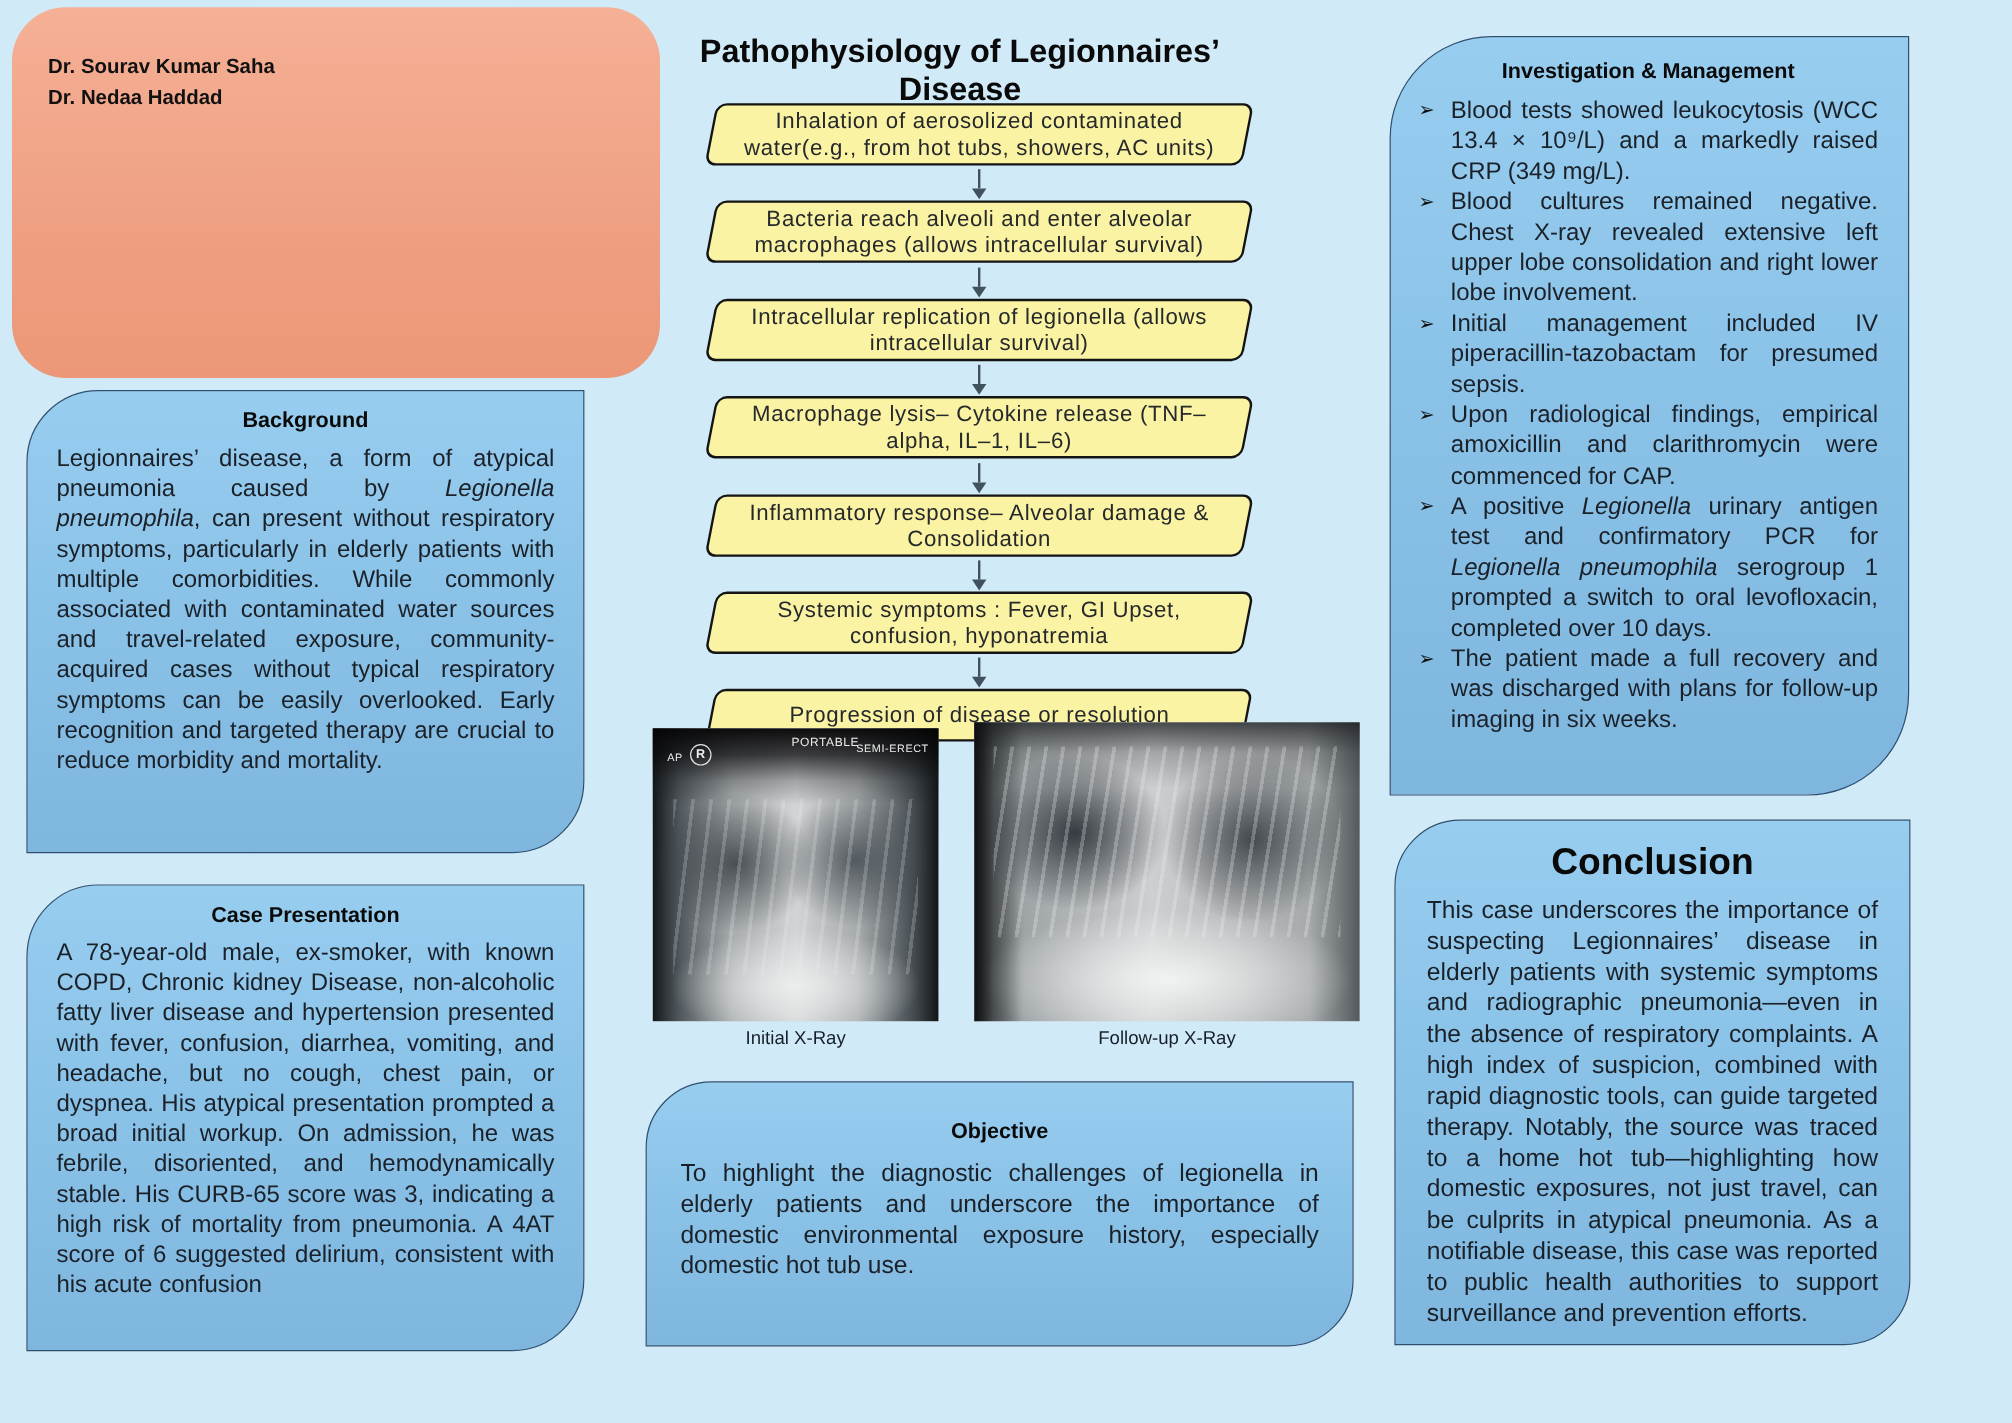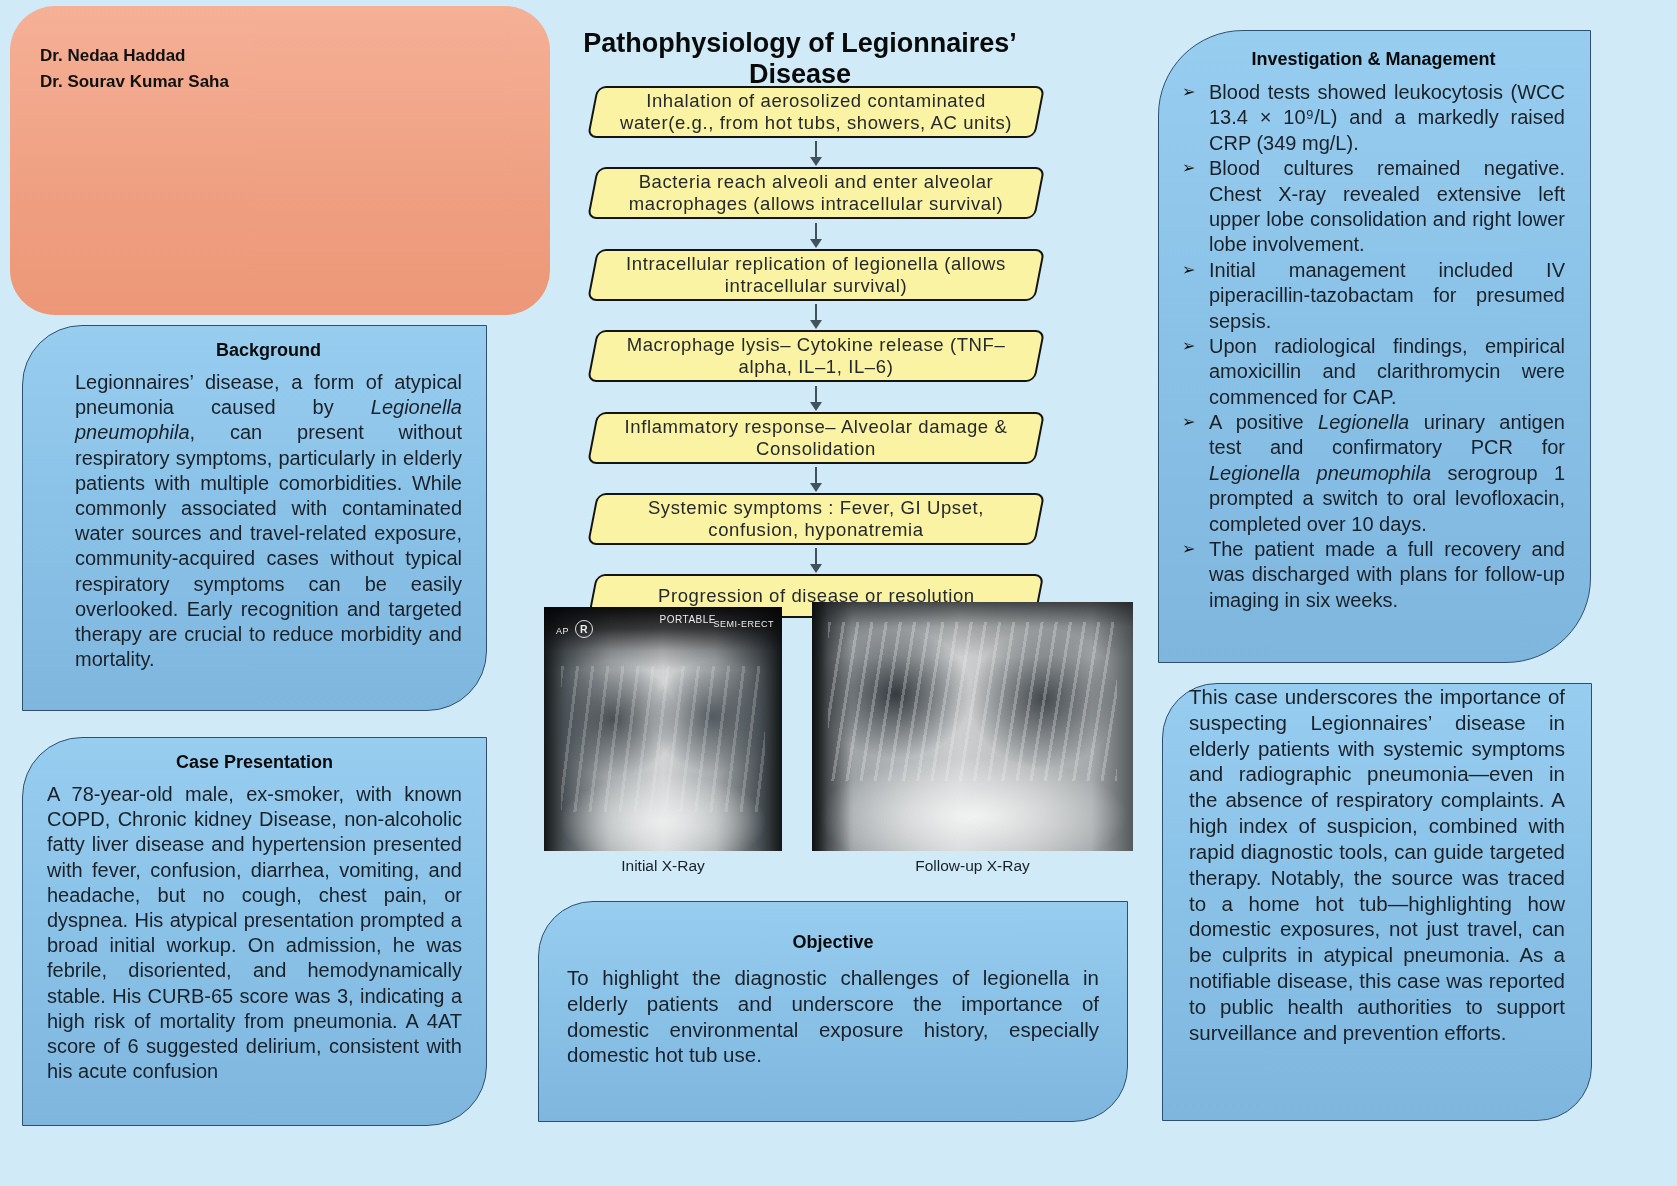--- a/index.html
+++ b/index.html
@@ -27,21 +27,21 @@
     background:linear-gradient(180deg,#97cdef 0%,#88c0e6 55%,#7fb6de 100%);
     border:1.5px solid #2f4f6f;
     border-radius:60px 0 60px 0;
   }
   .panel h2 { text-align:center; font-size:18px; font-weight:bold; color:#0a0a0a; margin:14px 10px 9px; }
   .panel .body {
     margin:0 24px; font-size:20px; line-height:1.26; color:#1b2129;
     text-align:justify;
   }
 
-  .background-panel { left:22px; top:325px; width:465px; height:386px;padding-left:28px; }
+  .background-panel { left:22px; top:325px; width:465px; height:386px; }
   .case-panel       { left:22px; top:737px; width:465px; height:389px; }
 
   
   .mid-heading {
     position:absolute; left:550px; top:28px; width:500px; text-align:center;
     font-size:27px; font-weight:bold; color:#0a0a0a;
   }
   .flowchart { position:absolute; left:592px; top:86px; width:448px; display:flex; flex-direction:column; }
   .flow-step {
     background:#f9f3a3; border:2px solid #141414; border-radius:9px;
@@ -127,22 +127,22 @@
   .conclusion-panel h2 { font-size:31px; margin:16px 0 10px; }
   .conclusion-panel .body { margin:0 26px; font-size:20.5px; }
 </style>
 </head>
 <body>
 
 <div class="poster">
 
   <section class="title-box">
     <div class="authors">
+      <div>Dr. Sourav Kumar Saha</div>
       <div>Dr. Nedaa Haddad</div>
-      <div>Dr. Sourav Kumar Saha</div>
     </div>
   </section>
 
   <section class="panel background-panel">
     <h2>Background</h2>
     <p class="body"><span>Legionnaires’ disease, a form of atypical pneumonia caused by </span><span style="font-style: italic;">Legionella pneumophila</span><span>, can present without respiratory symptoms, particularly in elderly patients with multiple comorbidities. While commonly associated with contaminated water sources and travel-related exposure, community-acquired cases without typical respiratory symptoms can be easily overlooked. Early recognition and targeted therapy are crucial to reduce morbidity and mortality.</span></p>
   </section>
 
   <section class="panel case-panel">
     <h2>Case Presentation</h2>
@@ -219,16 +219,17 @@
         <span class="btext"><span>A positive </span><span style="font-style: italic;">Legionella</span><span> urinary antigen test and confirmatory PCR for </span><span style="font-style: italic;">Legionella pneumophila</span><span> serogroup 1 prompted a switch to oral levofloxacin, completed over 10 days.</span></span>
       </div>
       <div class="bullet">
         <span class="mark">➢</span>
         <span class="btext"><span>The patient made a full recovery and was discharged with plans for follow-up imaging in six weeks.</span></span>
       </div>
     </div>
   </section>
 
   <section class="panel conclusion-panel">
+    <h2>Conclusion</h2>
     <p class="body"><span>This case underscores the importance of suspecting Legionnaires’ disease in elderly patients with systemic symptoms and radiographic pneumonia—even in the absence of respiratory complaints. A high index of suspicion, combined with rapid diagnostic tools, can guide targeted therapy. Notably, the source was traced to a home hot tub—highlighting how domestic exposures, not just travel, can be culprits in atypical pneumonia. As a notifiable disease, this case was reported to public health authorities to support surveillance and prevention efforts.</span></p>
   </section>
 
 </div>
 
 </body></html>

